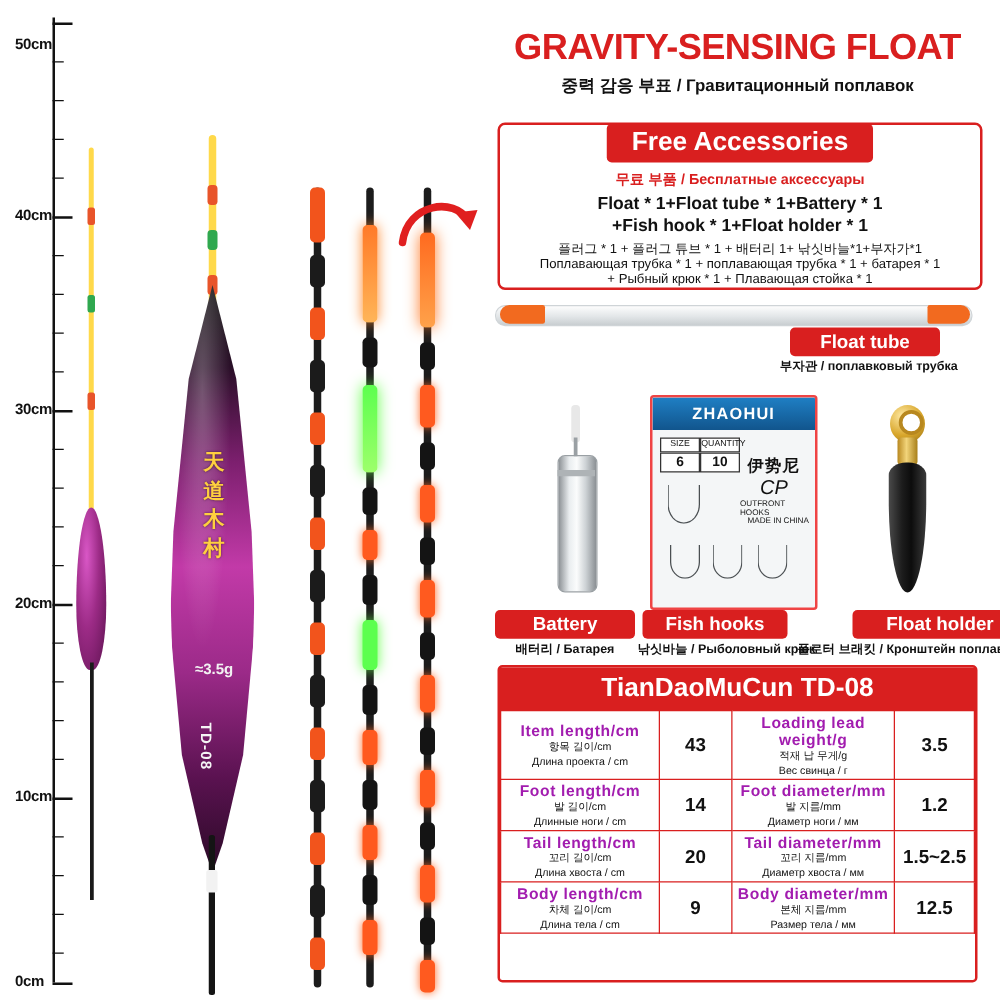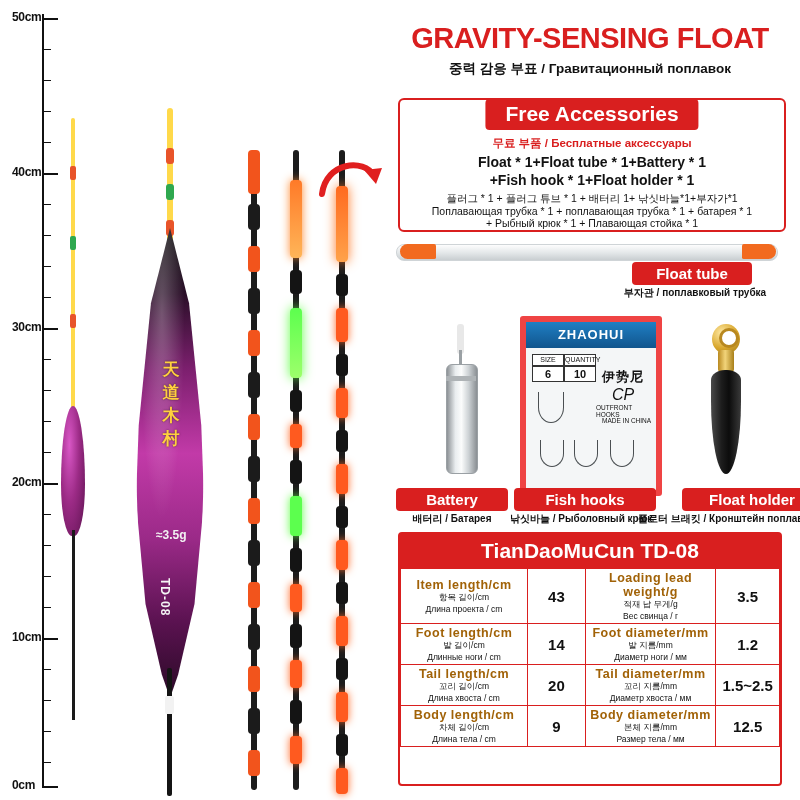--- a/index.html
+++ b/index.html
@@ -160,21 +160,21 @@
   .battery .tipwire{position:absolute;left:15px;top:26px;width:3px;height:16px;background:#9aa0a4;}
   .battery .cyl{
     position:absolute;left:2px;top:40px;width:30px;height:108px;
     background:linear-gradient(to right,#8d9296 0%, #e9edef 28%, #fbfcfc 48%, #cdd2d5 72%, #8a8f93 100%);
     border-radius:6px;border:1px solid #9aa0a4;
   }
   .battery .ring{position:absolute;left:2px;top:52px;width:30px;height:5px;background:#aeb3b6;}
 
   .hooks{
     position:absolute;left:128px;top:20px;width:130px;height:168px;
-    background:#f4f6f7;border:6px solid #ef4444;border-radius:3px;overflow:hidden;
+    background:#f4f6f7;border:2px solid #ef4444;border-radius:3px;overflow:hidden;
   }
   .hooks .hdr{
     position:absolute;left:0;top:0;width:100%;height:26px;
     background:linear-gradient(to bottom,#1f7fc4,#11558d);color:#fff;
     font-size:13px;font-weight:800;text-align:center;line-height:26px;letter-spacing:1px;
   }
   .hooks .tblrow{position:absolute;left:6px;width:64px;font-size:7.5px;}
   .hooks .cell{
     border:1px solid #333;display:inline-block;width:30px;text-align:center;font-size:7px;line-height:10px;background:#fff;color:#111;
   }
@@ -218,35 +218,35 @@
   .spec .head{
     height:34px;background:#d91f1f;color:#fff;font-size:21px;font-weight:800;
     text-align:center;line-height:34px;
   }
   table.sp{border-collapse:collapse;width:100%;}
   table.sp td{
     border:1px solid #d91f1f;padding:2px 3px;vertical-align:middle;
   }
   .c-label{width:132px;}
   .c-val{width:58px;text-align:center;font-size:15px;font-weight:700;color:#111;}
-  .l1{font-size:12.5px;font-weight:800;color:#a16207;letter-spacing:0.5px;}
+  .l1{font-size:12.5px;font-weight:800;color:#a21caf;letter-spacing:0.5px;}
   .l2{font-size:8.5px;color:#111;}
   .l3{font-size:8.5px;color:#111;}
   .ctr{text-align:center;}
 </style>
 </head>
 <body>
 
 <div class="root">
 
   <div class="ruler">
     <div class="axis"></div>
 
     <div class="tick major" style="top:10px;"></div>
-    <div class="lbl" style="top:2px;">50cm</div>
+    <div class="lbl" style="top:20px;">50cm</div>
 
     <div class="tick minor" style="top:41px;"></div>
     <div class="tick minor" style="top:72px;"></div>
     <div class="tick minor" style="top:103px;"></div>
     <div class="tick minor" style="top:134px;"></div>
 
     <div class="tick major" style="top:165px;"></div>
     <div class="lbl" style="top:157px;">40cm</div>
 
     <div class="tick minor" style="top:196px;"></div>
@@ -427,21 +427,21 @@
         <div class="swivel"></div>
         <div class="eye"></div>
         <div class="neck"></div>
         <div class="rubber"></div>
       </div>
     </div>
 
     <div class="lbl-chip" style="left:16px;top:488px;width:112px;box-sizing:border-box;">Battery</div>
     <div class="lbl-sub" style="left:16px;top:512px;width:112px;">배터리 / Батарея</div>
 
-    <div class="lbl-chip" style="left:134px;top:488px;width:142px;box-sizing:border-box;">Fish hooks</div>
+    <div class="lbl-chip" style="left:134px;top:488px;width:116px;box-sizing:border-box;">Fish hooks</div>
     <div class="lbl-sub" style="left:130px;top:512px;width:130px;">낚싯바늘 / Рыболовный крюк</div>
 
     <div class="lbl-chip" style="left:262px;top:488px;width:140px;box-sizing:border-box;margin-left:40px;">Float holder</div>
     <div class="lbl-sub" style="left:258px;top:512px;width:148px;">플로터 브래킷 / Кронштейн поплавка</div>
 
     <div class="spec">
       <div class="head">TianDaoMuCun TD-08</div>
       <table class="sp">
         <tbody>
           <tr>

